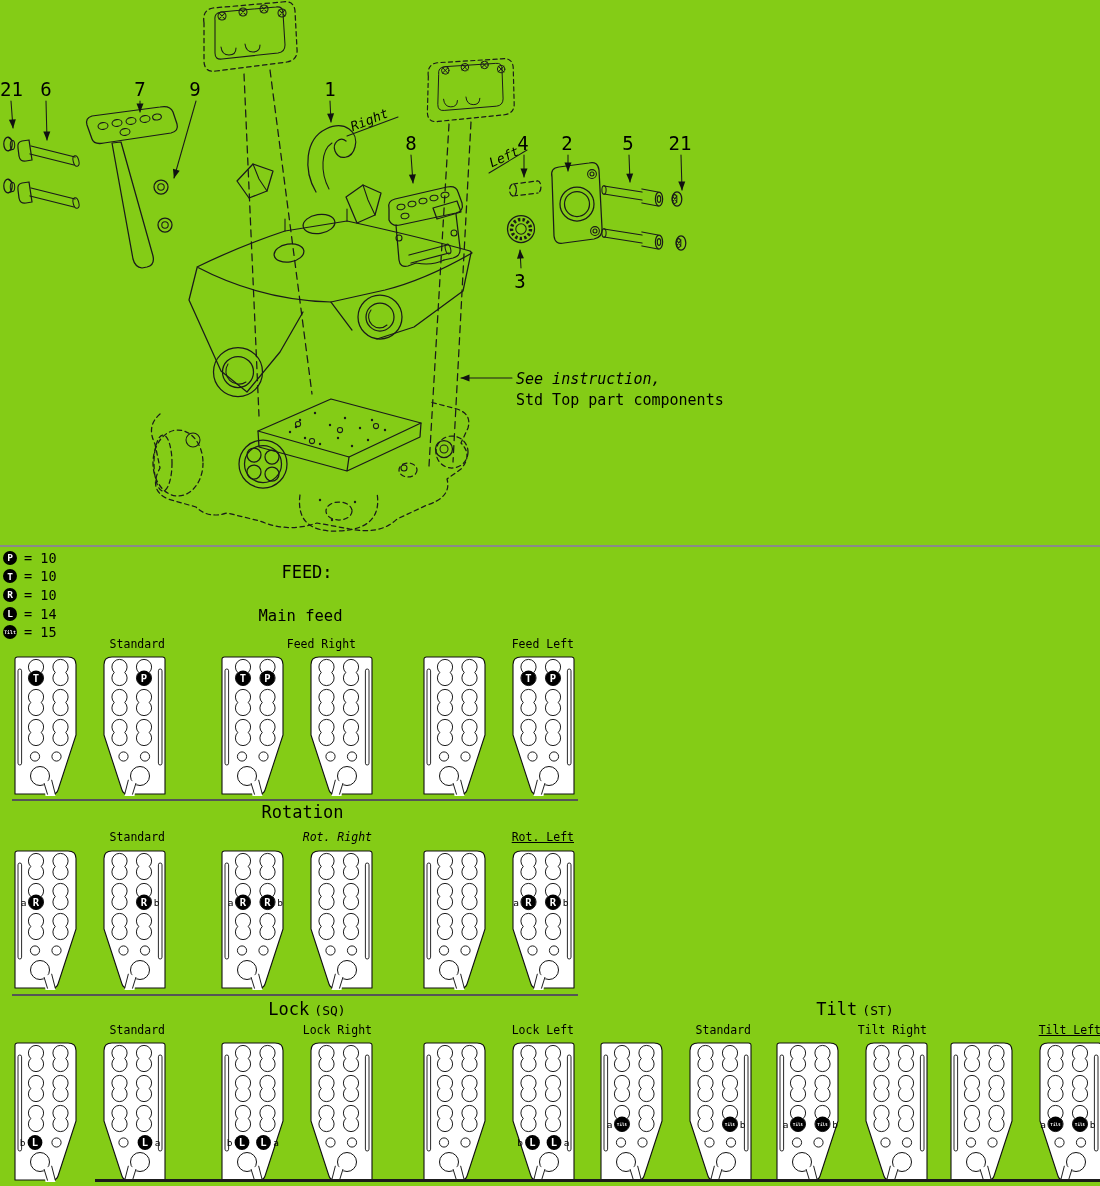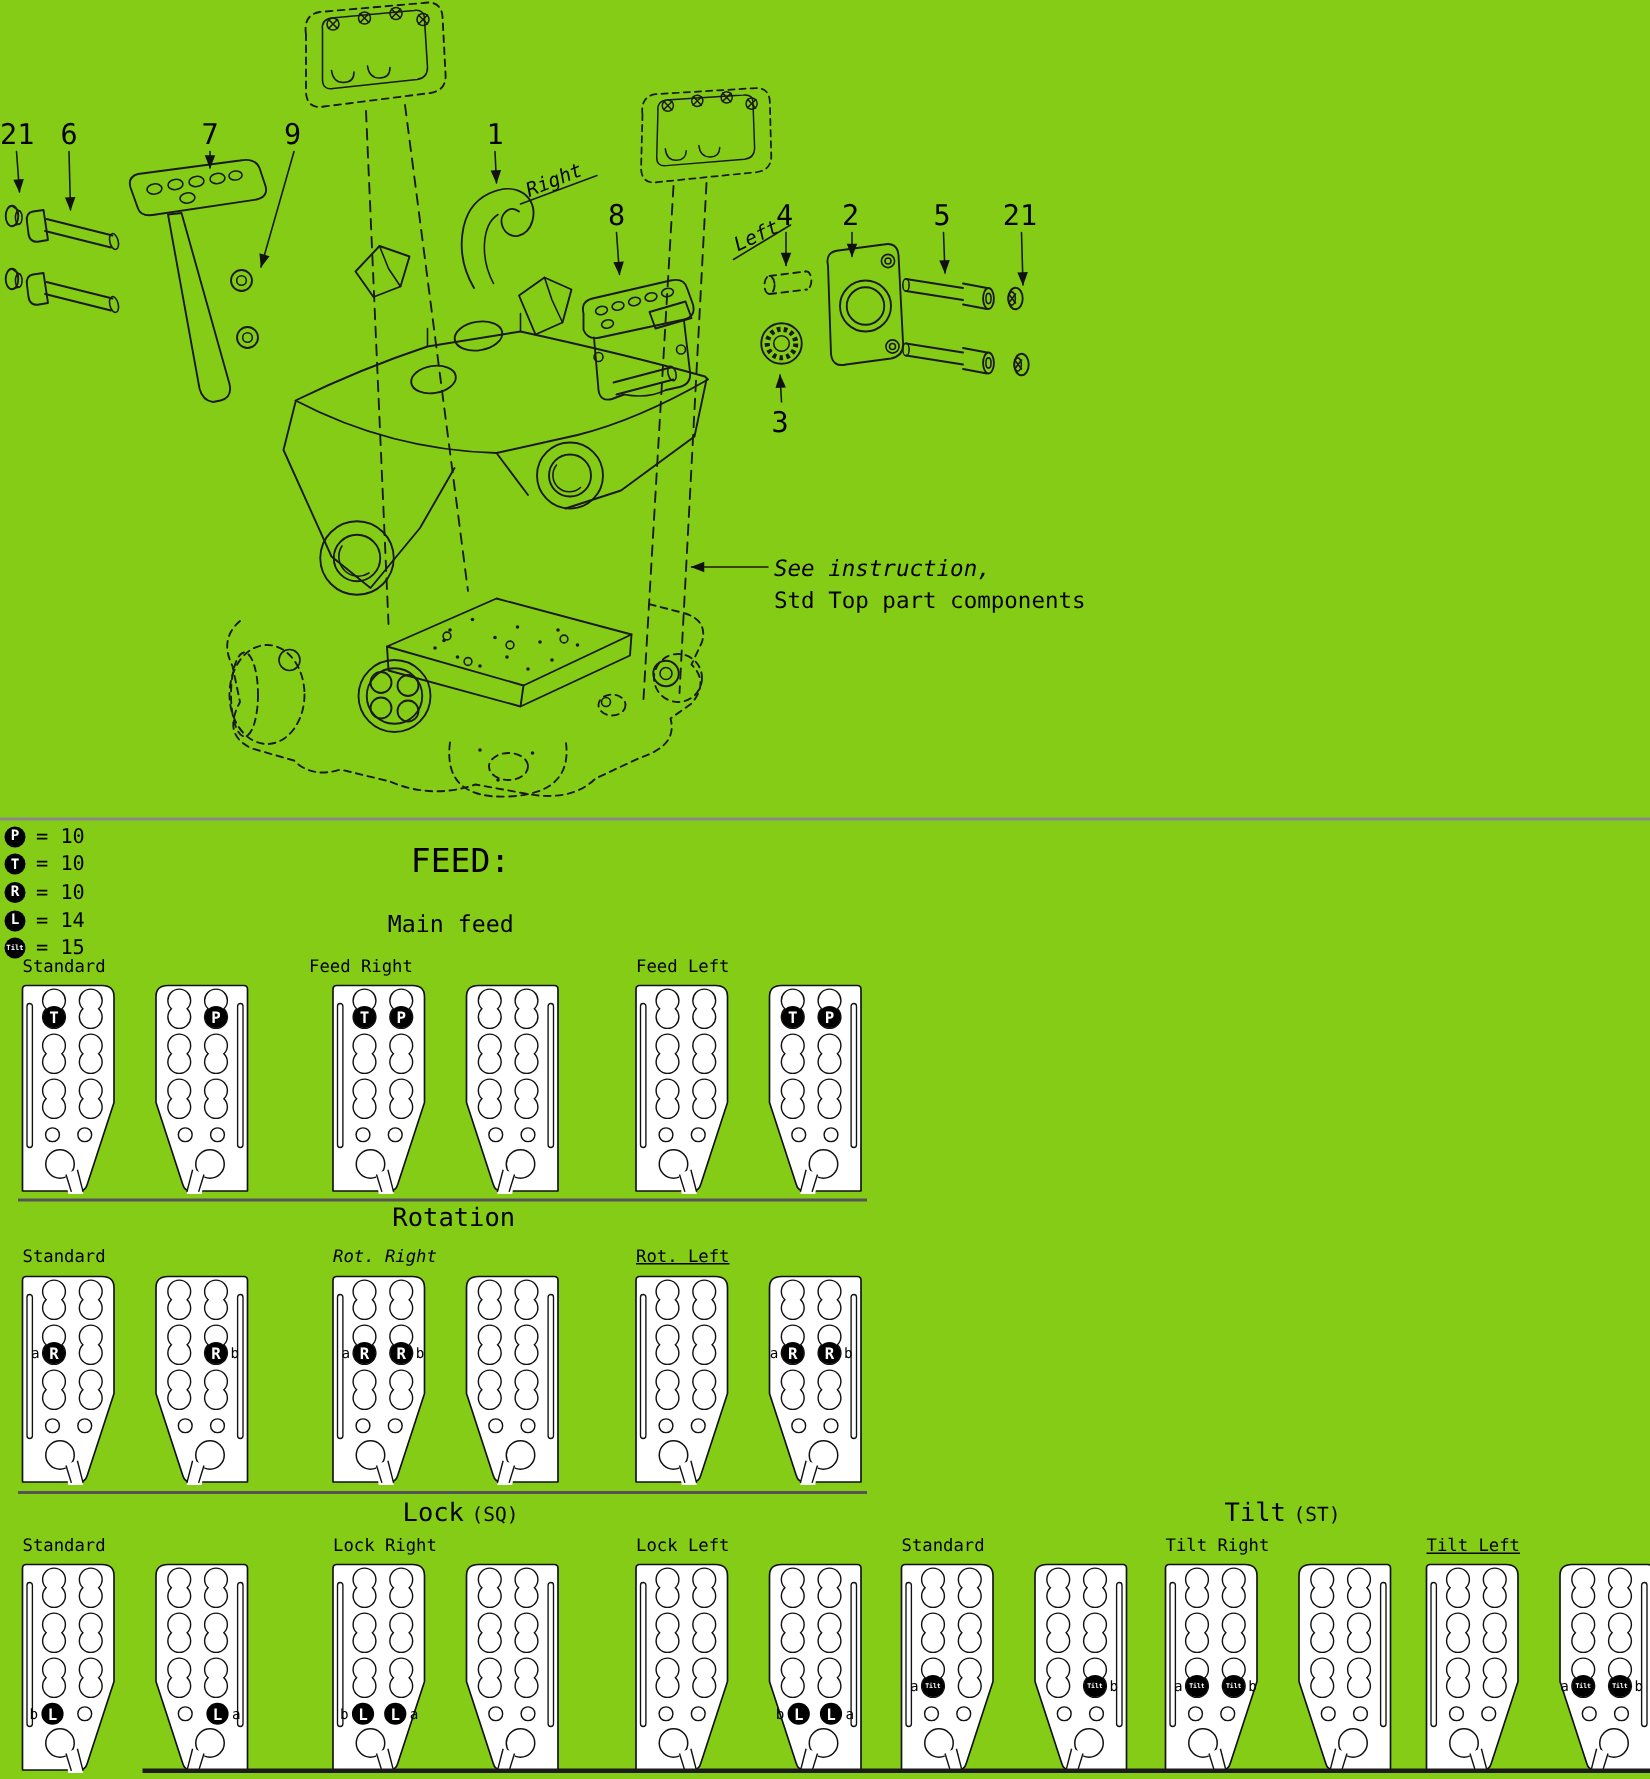--- a/index.html
+++ b/index.html
@@ -13,23 +13,23 @@
   .dot{fill:#1a1a1a;stroke:none}
   text.callout{font:19px "DejaVu Sans Mono",monospace;fill:#000;text-anchor:middle}
   text.anno{font:italic 13px "DejaVu Sans Mono",monospace;fill:#000;text-anchor:middle}
   text.note1{font:italic 15px "DejaVu Sans Mono",monospace;fill:#000}
   text.note2{font:15px "DejaVu Sans Mono",monospace;fill:#000}
   .rule{position:absolute;background:#555;height:2px;z-index:3}
   .topline{position:absolute;left:0;top:545px;width:1100px;height:2px;background:#8a8a8a;z-index:3}
   .botline{position:absolute;left:95px;top:1179px;width:1005px;height:3px;background:#1b1b1b;z-index:4}
   .sec-h{position:absolute;transform:translateX(-50%);white-space:nowrap;font-size:17px;z-index:2}
   .sec-h .sfx{font-size:13px;margin-left:5px}
-  .feed-h{font-size:22px}
+  .feed-h{font-size:17px}
   .mf-h{font-size:15.5px}
-  .dg-label{position:absolute;width:150px;text-align:left;font-size:11.5px;white-space:nowrap;z-index:2}
+  .dg-label{position:absolute;width:150px;text-align:right;font-size:11.5px;white-space:nowrap;z-index:2}
   .legend{position:absolute;left:3px;top:550px;z-index:2}
   .legend .row{display:flex;align-items:center;height:15.5px;margin-bottom:3.1px}
   .legend .badge{width:14px;height:14px;border-radius:50%;background:#000;color:#fff;
                  display:inline-flex;align-items:center;justify-content:center;
                  font-weight:bold;font-size:9.5px;margin-right:7px;flex:0 0 14px}
   .legend .badge.small{font-size:4.8px;letter-spacing:0}
   .legend .val{font-size:13.5px}
   .dglayer svg{position:absolute;z-index:1;overflow:visible}
 </style>
 </head>

